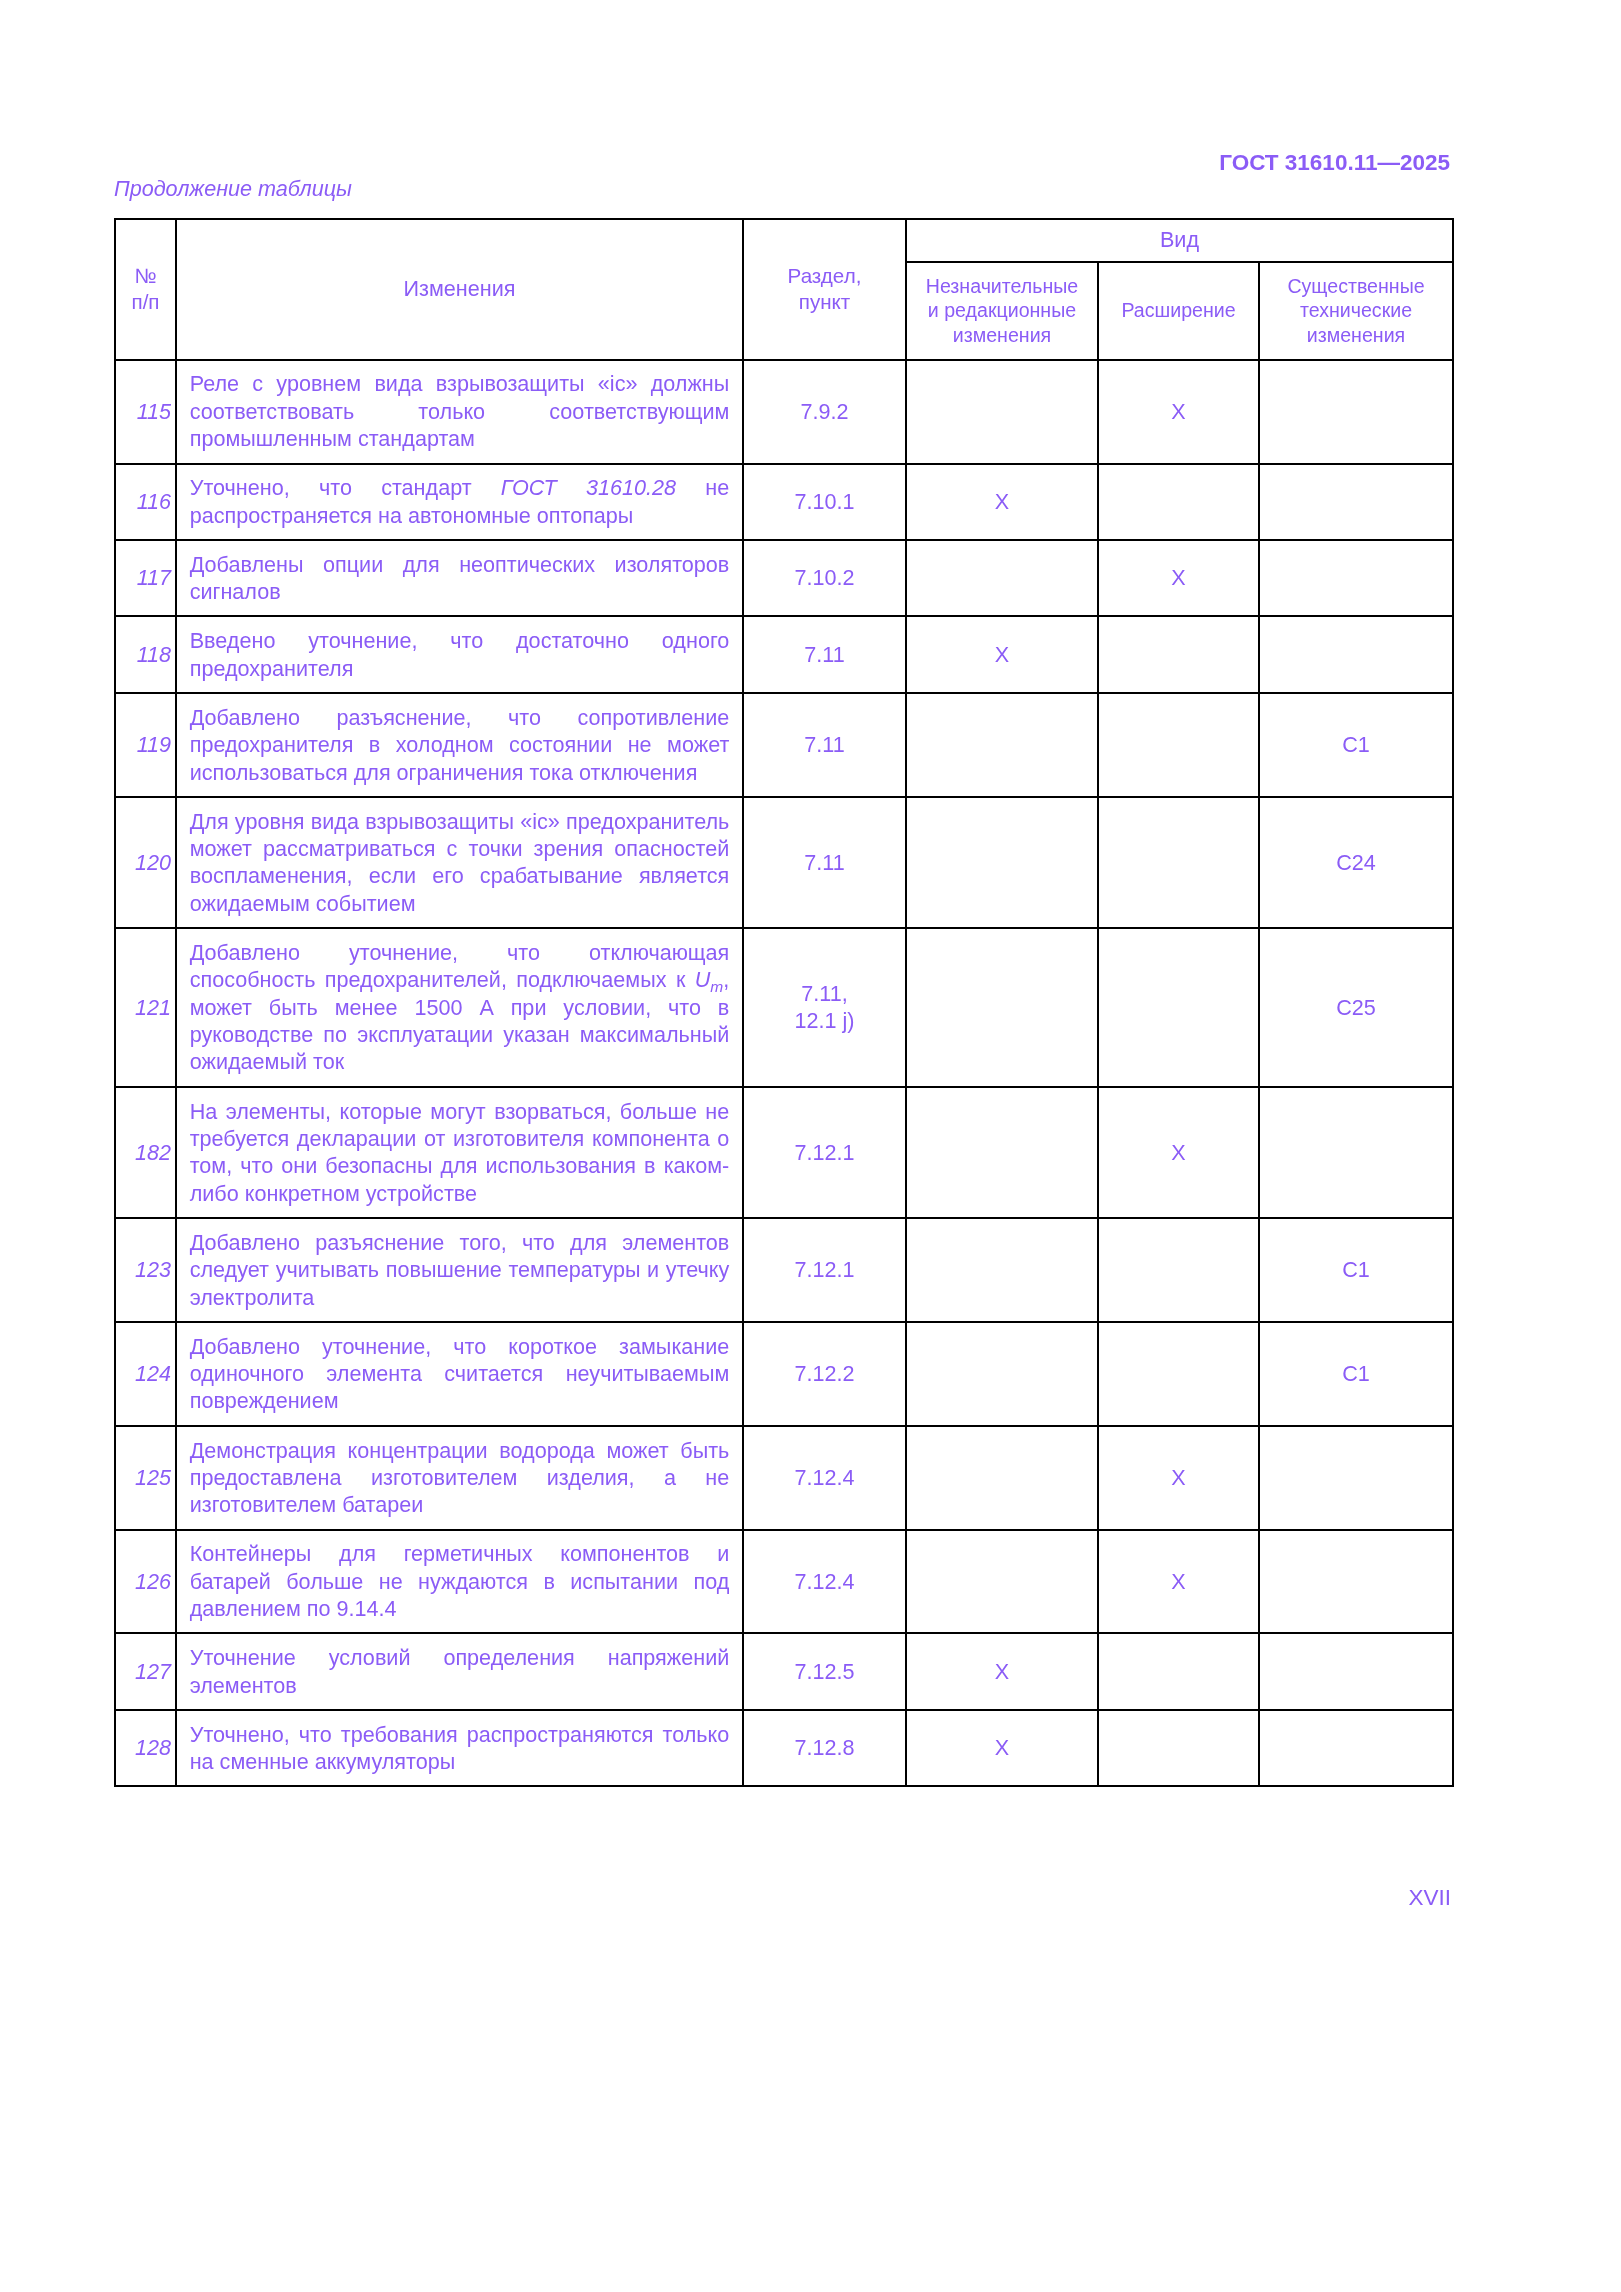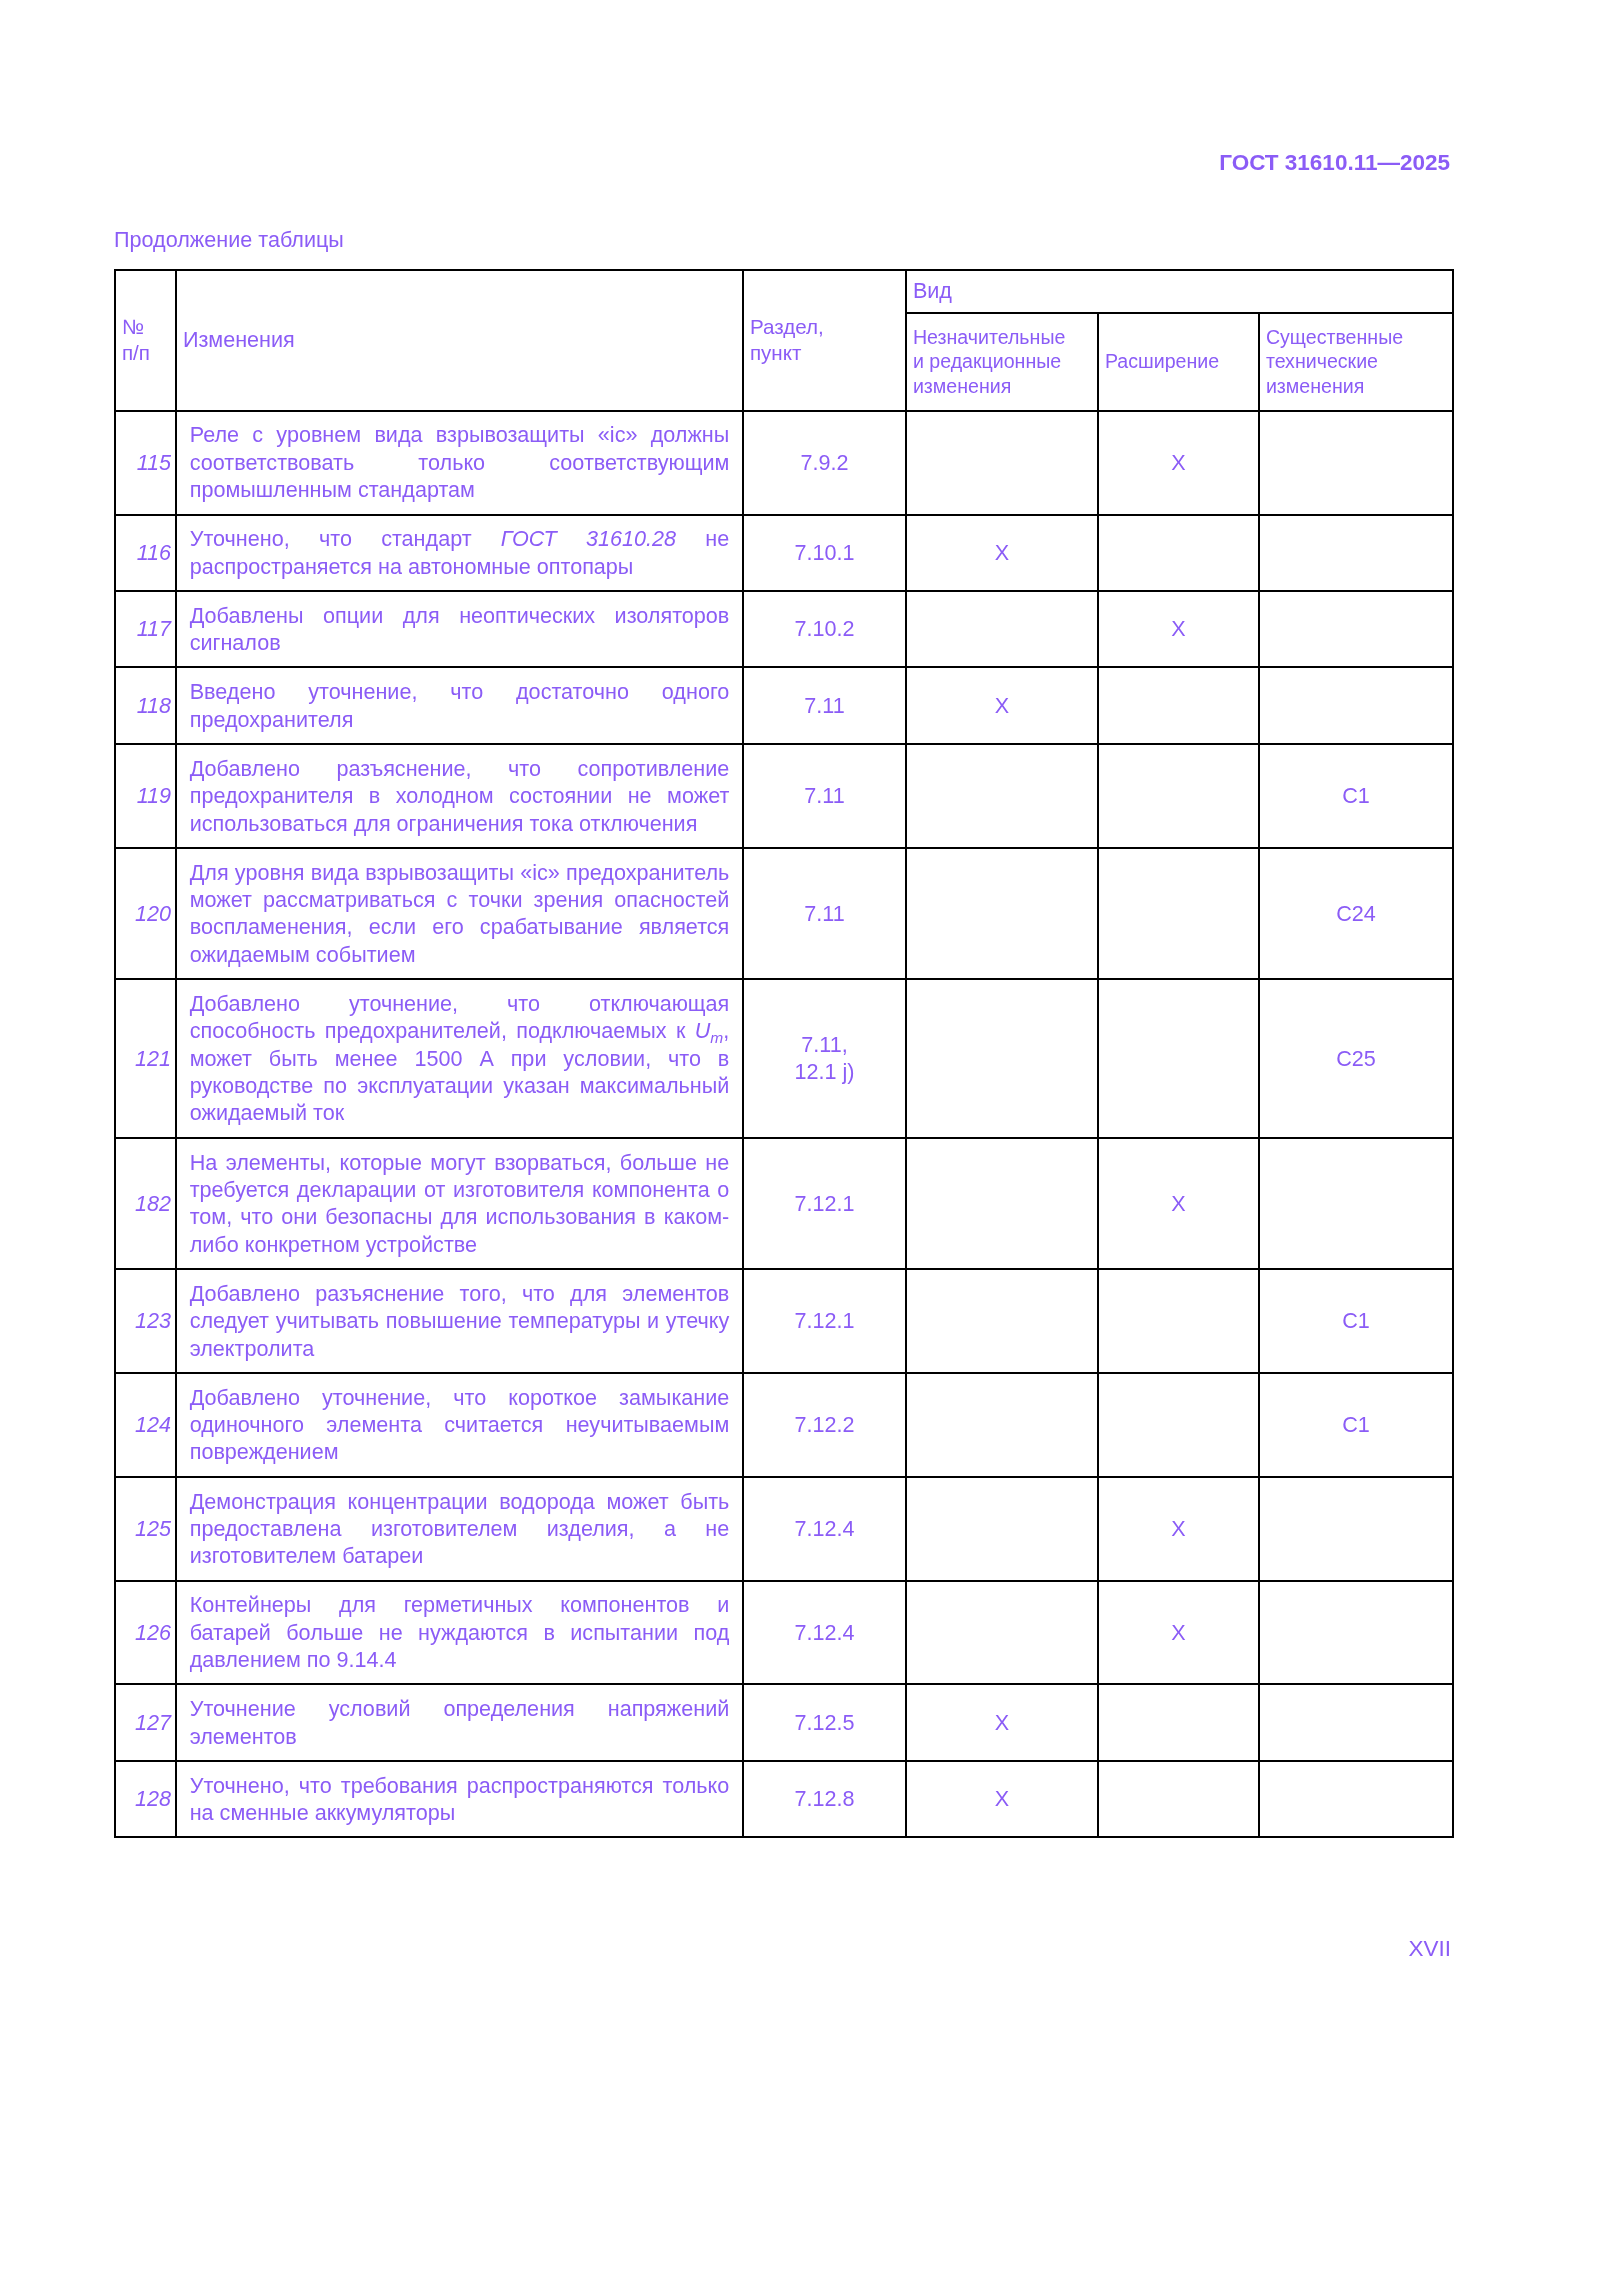--- a/index.html
+++ b/index.html
@@ -17,39 +17,39 @@
     padding: 149px 171px 0 114px;
     position: relative;
   }
   .doc-title {
     text-align: right;
     font-weight: bold;
     font-size: 22.5px;
     line-height: 1.2;
   }
   .table-caption {
+    font-style: italic;
     font-size: 21.6px;
-    margin-top: 51px;
     margin-bottom: 15.7px;
   }
   table.changes {
     border-collapse: collapse;
     width: 1337px;
     table-layout: fixed;
     font-size: 21.6px;
     line-height: 1.27;
   }
   table.changes th,
   table.changes td {
     border: 2px solid #000000;
     box-sizing: border-box;
   }
   table.changes th {
     font-weight: normal;
-    text-align: left;
+    text-align: center;
     vertical-align: middle;
     white-space: pre-line;
     padding: 5.9px 5.9px;
   }
   th.col-kind { height: 43px; font-size: 21.6px; }
   tr.subhead th { height: 98px; font-size: 19.6px; line-height: 1.25; }
   th.col-num, th.col-section { font-size: 20.6px; }
   th.col-changes { font-size: 21.6px; }
 
   td.num {

